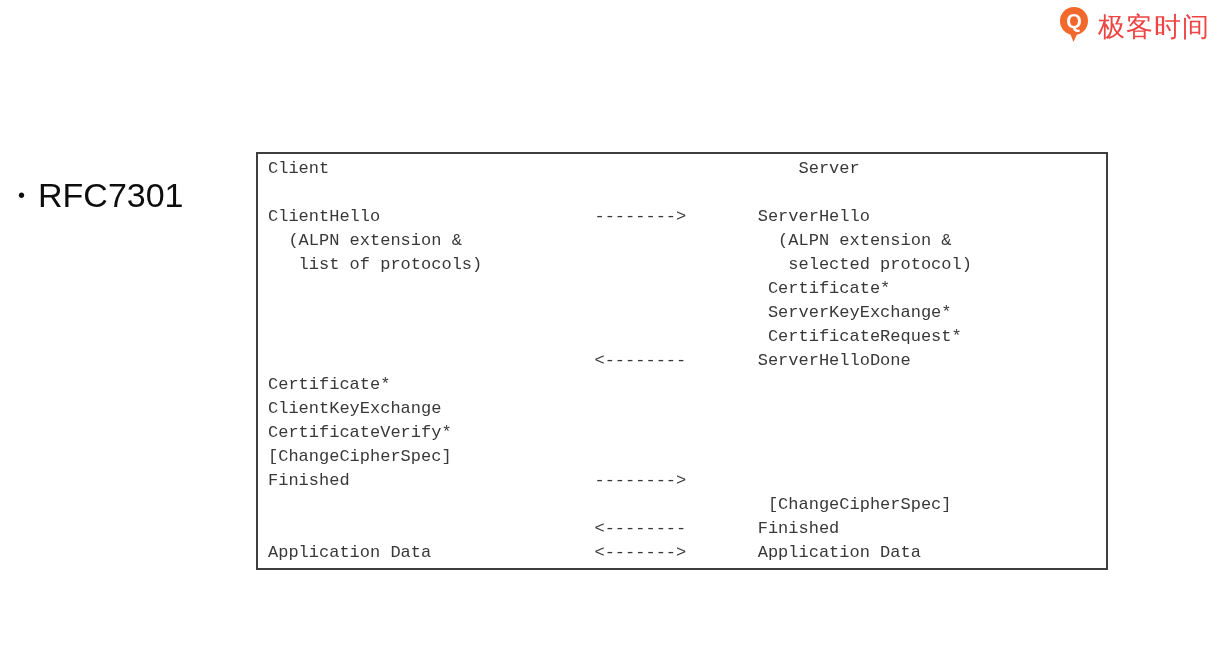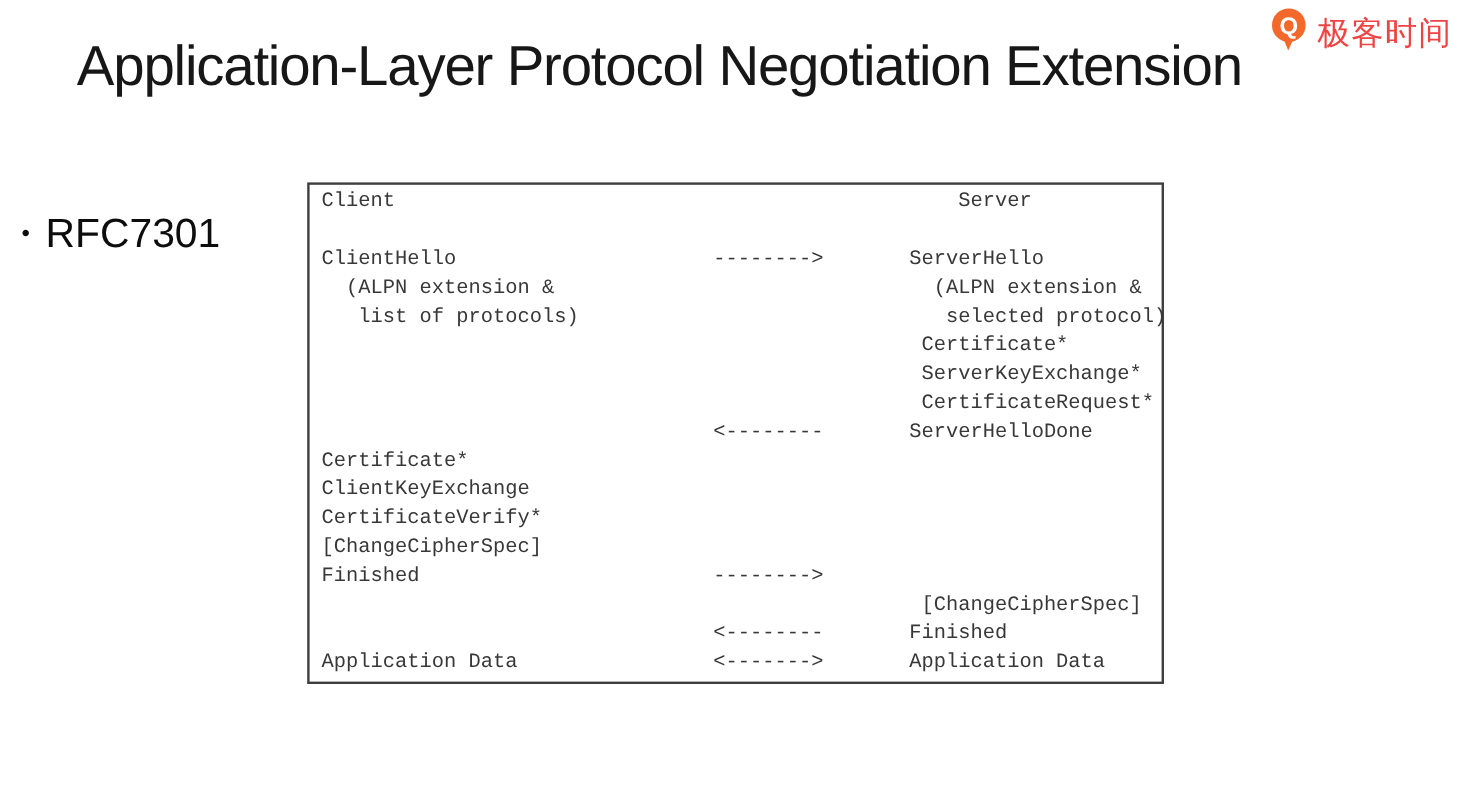--- a/index.html
+++ b/index.html
@@ -59,21 +59,21 @@
     line-height: 30px;
   }
   .bullet-label {
     font-size: 34px;
     line-height: 30px;
   }
   .diagram-box {
     position: absolute;
     left: 256px;
     top: 152px;
-    width: 714px;
+    width: 852px;
     height: 418px;
     border: 2px solid #3E3E3E;
     background: #ffffff;
   }
   .diagram-pre {
     margin: 0;
     padding: 3px 0 0 10px;
     font-family: "Liberation Mono", "DejaVu Sans Mono", monospace;
     font-size: 17px;
     line-height: 24px;
@@ -90,21 +90,20 @@
     <span>
       <svg width="34" height="38" viewBox="0 0 34 38" aria-hidden="true">
         <circle cx="17" cy="15" r="14" fill="#F3692B"></circle>
         <path d="M12.5 26 L16.5 36 L21 26 Z" fill="#F3692B"></path>
         <text x="17" y="22" text-anchor="middle" font-family="Liberation Sans, sans-serif" font-size="20" font-weight="bold" fill="#ffffff">Q</text>
       </svg>
     </span>
     <span class="logo-text">极客时间</span>
   </div>
 
-  <h1 class="slide-title">Application-Layer Protocol Negotiation Extension</h1>
 
   <div class="bullet-row">
     <span class="bullet-marker">•</span>
     <span class="bullet-label">RFC7301</span>
   </div>
 
   <div class="diagram-box">
     <pre class="diagram-pre">Client                                              Server
 
 ClientHello                     --------&gt;       ServerHello

